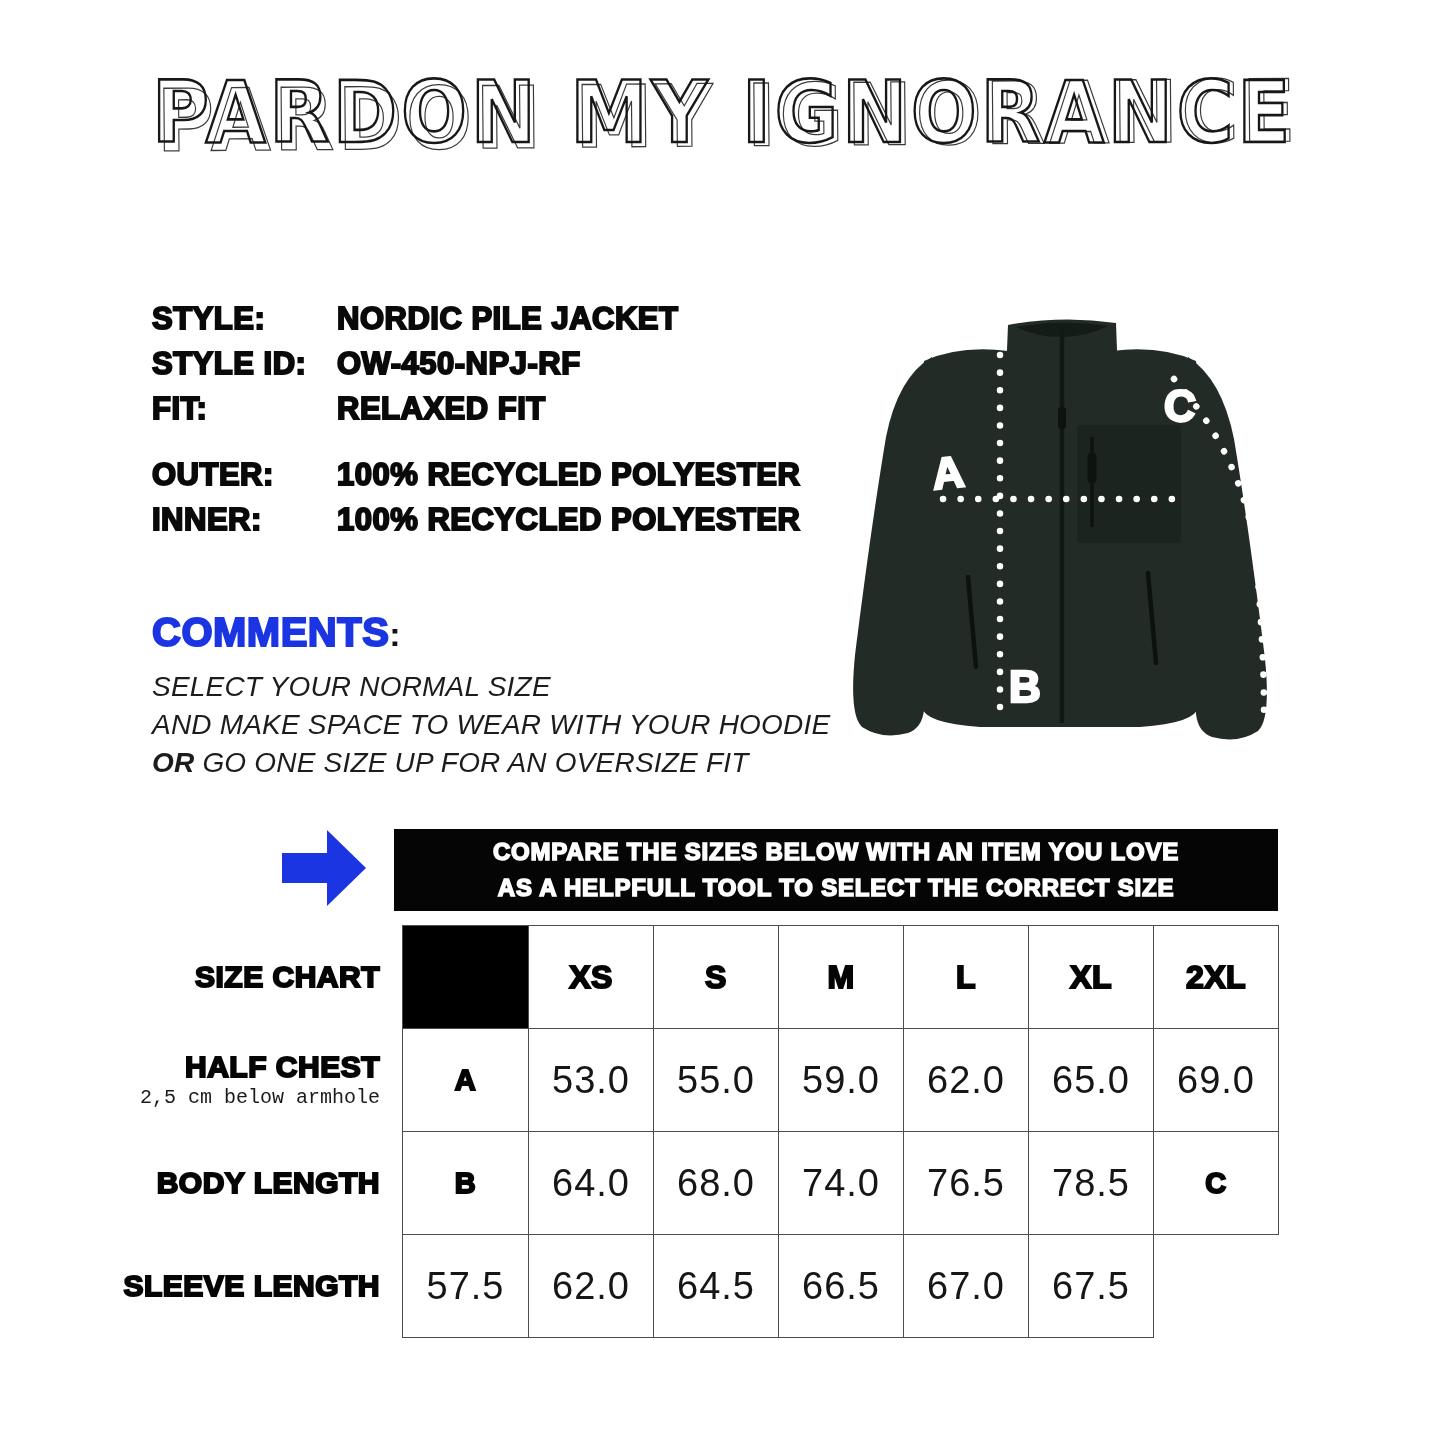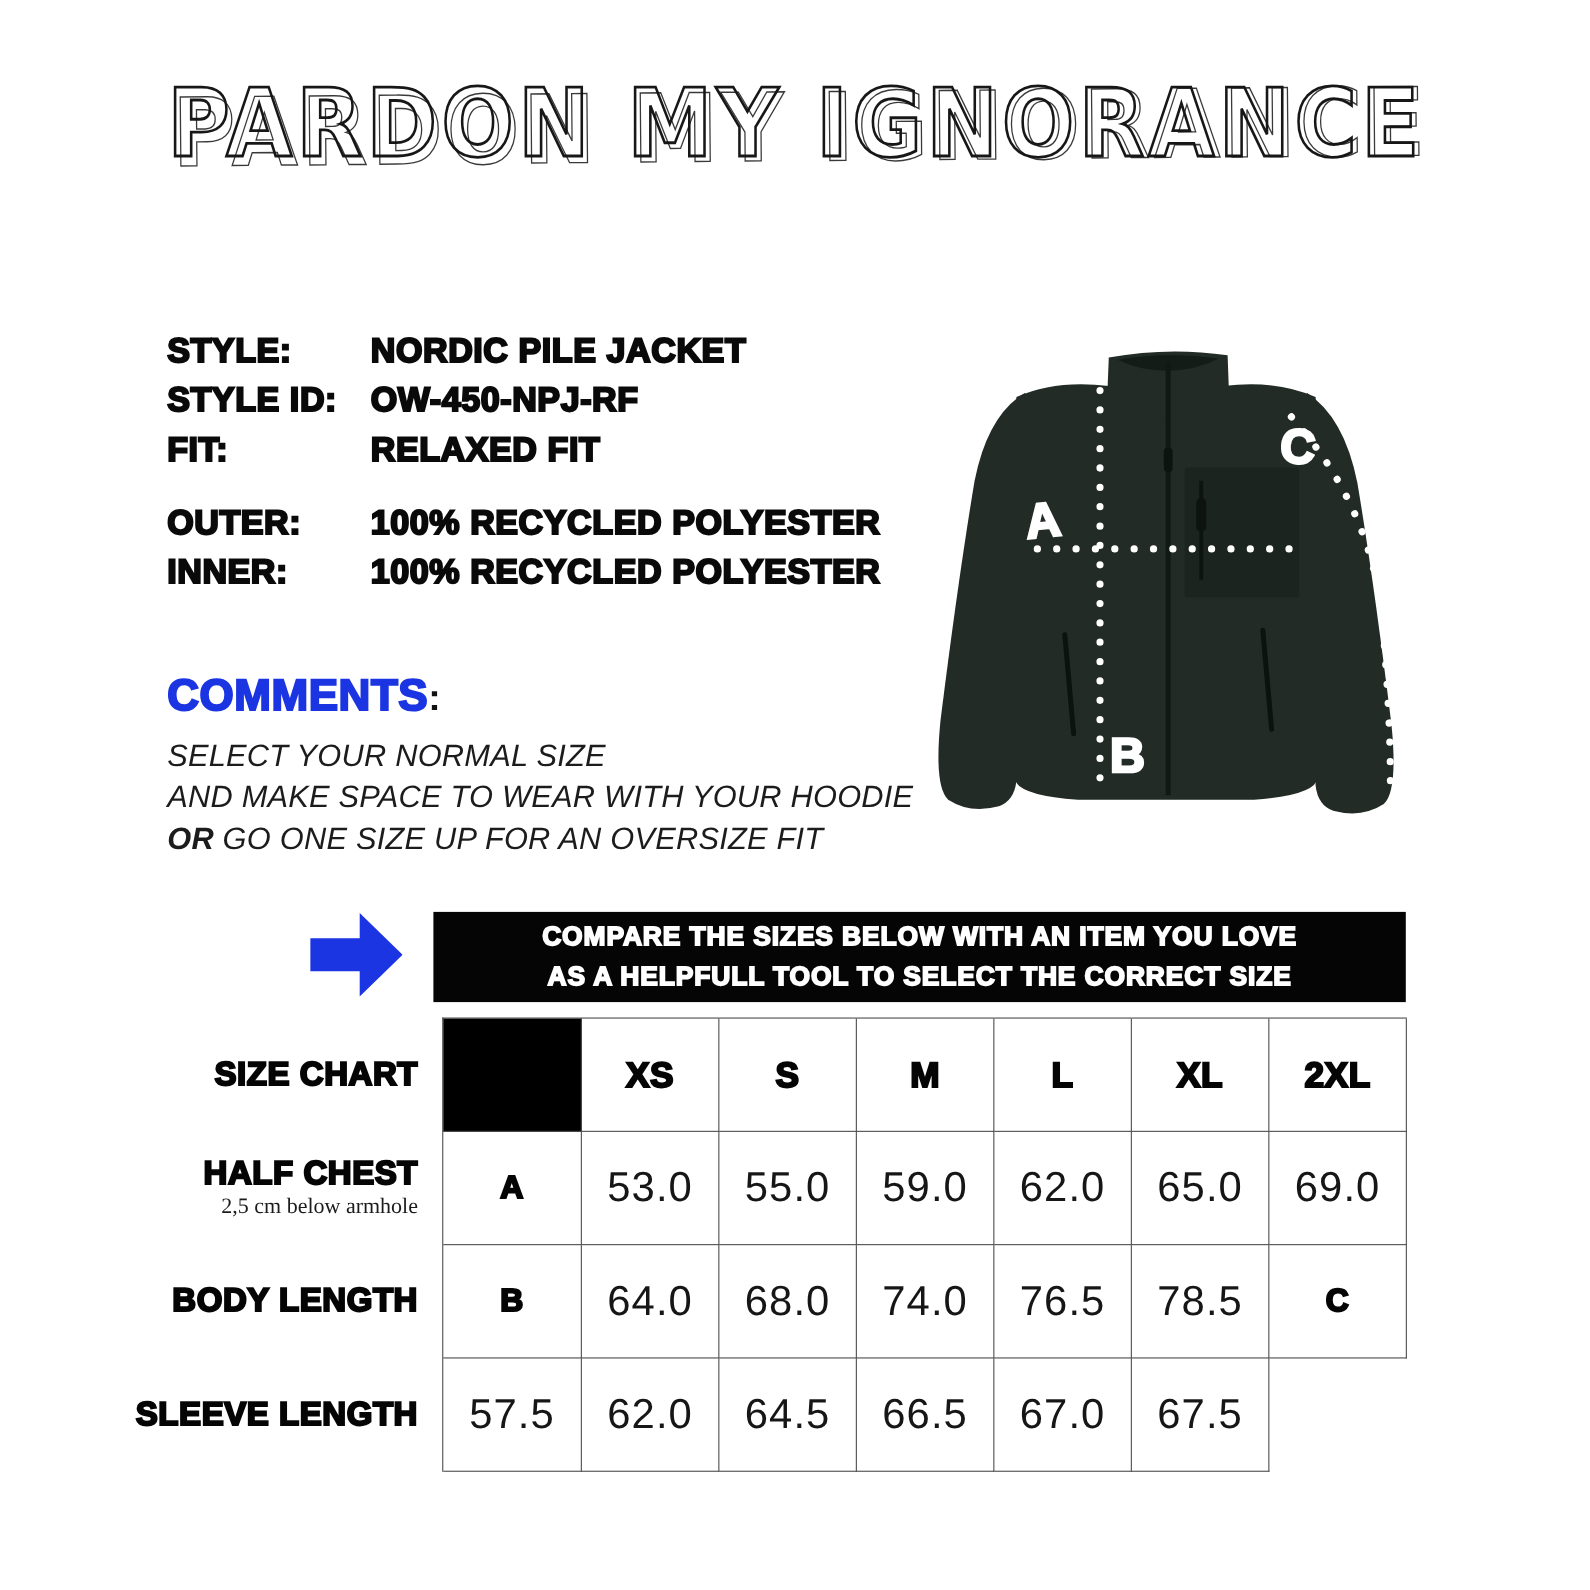--- a/index.html
+++ b/index.html
@@ -37,21 +37,21 @@
   .cell.corner{background:#000;}
   .cell.head{font-size:32px;color:#050505;text-align:center;}
   .cell.letter{font-size:29px;color:#050505;}
   .cell.value{font-size:38px;color:#161616;letter-spacing:1px;font-weight:400;}
 
   
   .rowlabel{left:90px;width:290px;height:103px;display:flex;flex-direction:column;
             justify-content:center;text-align:right;}
   .rowlabel .main{font-size:30px;color:#050505;white-space:nowrap;}
   .rowlabel .sub{font-size:20px;font-weight:400;color:#1b1b1b;margin-top:2px;
-                 font-family:Liberation Serif, serif;-webkit-text-stroke:0;}
+                 font-family:Liberation Mono, monospace;-webkit-text-stroke:0;}
 </style>
 </head>
 <body>
 
 <div class="canvas">
 
   <svg class="abs" style="left:150px;top:58px;" width="1150" height="112" viewBox="0 0 1150 112">
     <text x="2" y="84" font-family="DejaVu Sans, sans-serif" font-weight="bold" font-size="86" letter-spacing="4" textLength="1142" lengthAdjust="spacingAndGlyphs" fill="#ffffff" stroke="#171717" stroke-width="2.6">PARDON MY IGNORANCE</text>
     <text x="7" y="88" font-family="DejaVu Sans, sans-serif" font-weight="bold" font-size="86" letter-spacing="4" textLength="1142" lengthAdjust="spacingAndGlyphs" fill="none" stroke="#171717" stroke-width="1.3" opacity="0.85" transform="rotate(-0.5 575 56)">PARDON MY IGNORANCE</text>
   </svg>

